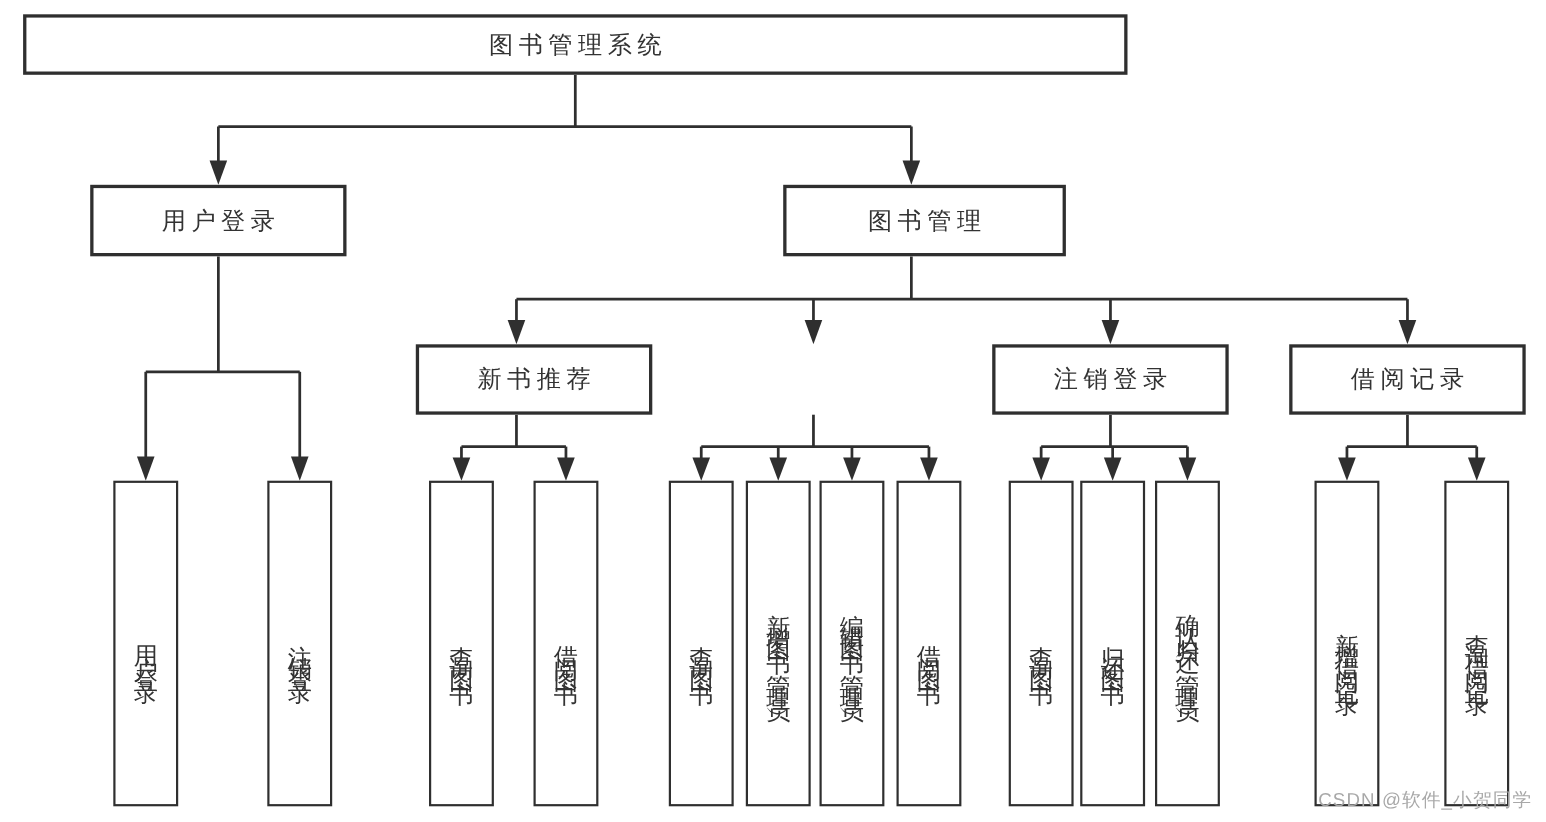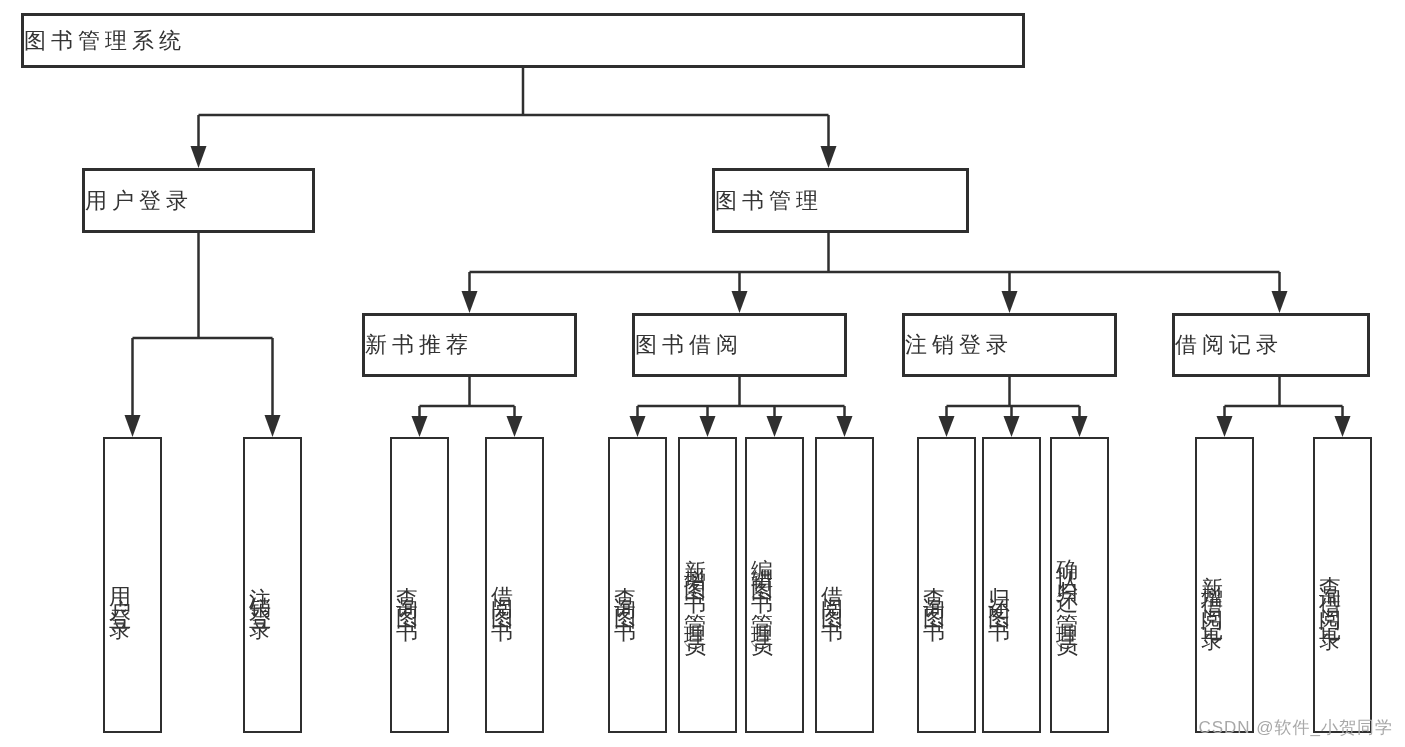--- a/index.html
+++ b/index.html
@@ -16,21 +16,21 @@
     background:var(--bg);
     overflow:hidden;
     font-family:"Liberation Sans","DejaVu Sans",sans-serif;
   }
   .connectors{position:absolute;left:0;top:0;z-index:1;}
   .node{
     position:absolute;
     box-sizing:border-box;
     border:3px solid var(--border);
     background:#ffffff;
-    display:flex;align-items:center;
+    display:flex;align-items:center;justify-content:center;
     color:var(--text);
     font-size:22px;
     z-index:2;
   }
   .node .lbl{letter-spacing:5px;margin-right:-5px;white-space:nowrap;}
   .leaf{width:59px;top:437px;height:296px;border-width:2.5px;}
   .leaf .lbl{
     writing-mode:vertical-lr;
     text-orientation:mixed;
     letter-spacing:11px;
@@ -131,30 +131,27 @@
     <span class="lbl">图书管理系统</span>
   </div>
 
   <div class="node" style="left:82px;top:168px;width:233px;height:65px">
     <span class="lbl">用户登录</span>
   </div>
   <div class="node" style="left:712px;top:168px;width:257px;height:65px">
     <span class="lbl">图书管理</span>
   </div>
 
-  <div class="node" style="left:362px;top:313px;width:215px;height:64px">
+  <div class="node" style="left:378px;top:313px;width:215px;height:64px">
     <span class="lbl">新书推荐</span>
-  </div>
-  <div class="node" style="left:632px;top:313px;width:215px;height:64px">
-    <span class="lbl">图书借阅</span>
   </div>
   <div class="node" style="left:902px;top:313px;width:215px;height:64px">
     <span class="lbl">注销登录</span>
   </div>
-  <div class="node" style="left:1172px;top:313px;width:198px;height:64px">
+  <div class="node" style="left:1172px;top:313px;width:215px;height:64px">
     <span class="lbl">借阅记录</span>
   </div>
 
   <div class="node leaf" style="left:103px">
     <span class="lbl">用户登录</span>
   </div>
   <div class="node leaf" style="left:243px">
     <span class="lbl">注销登录</span>
   </div>
   <div class="node leaf" style="left:390px">

